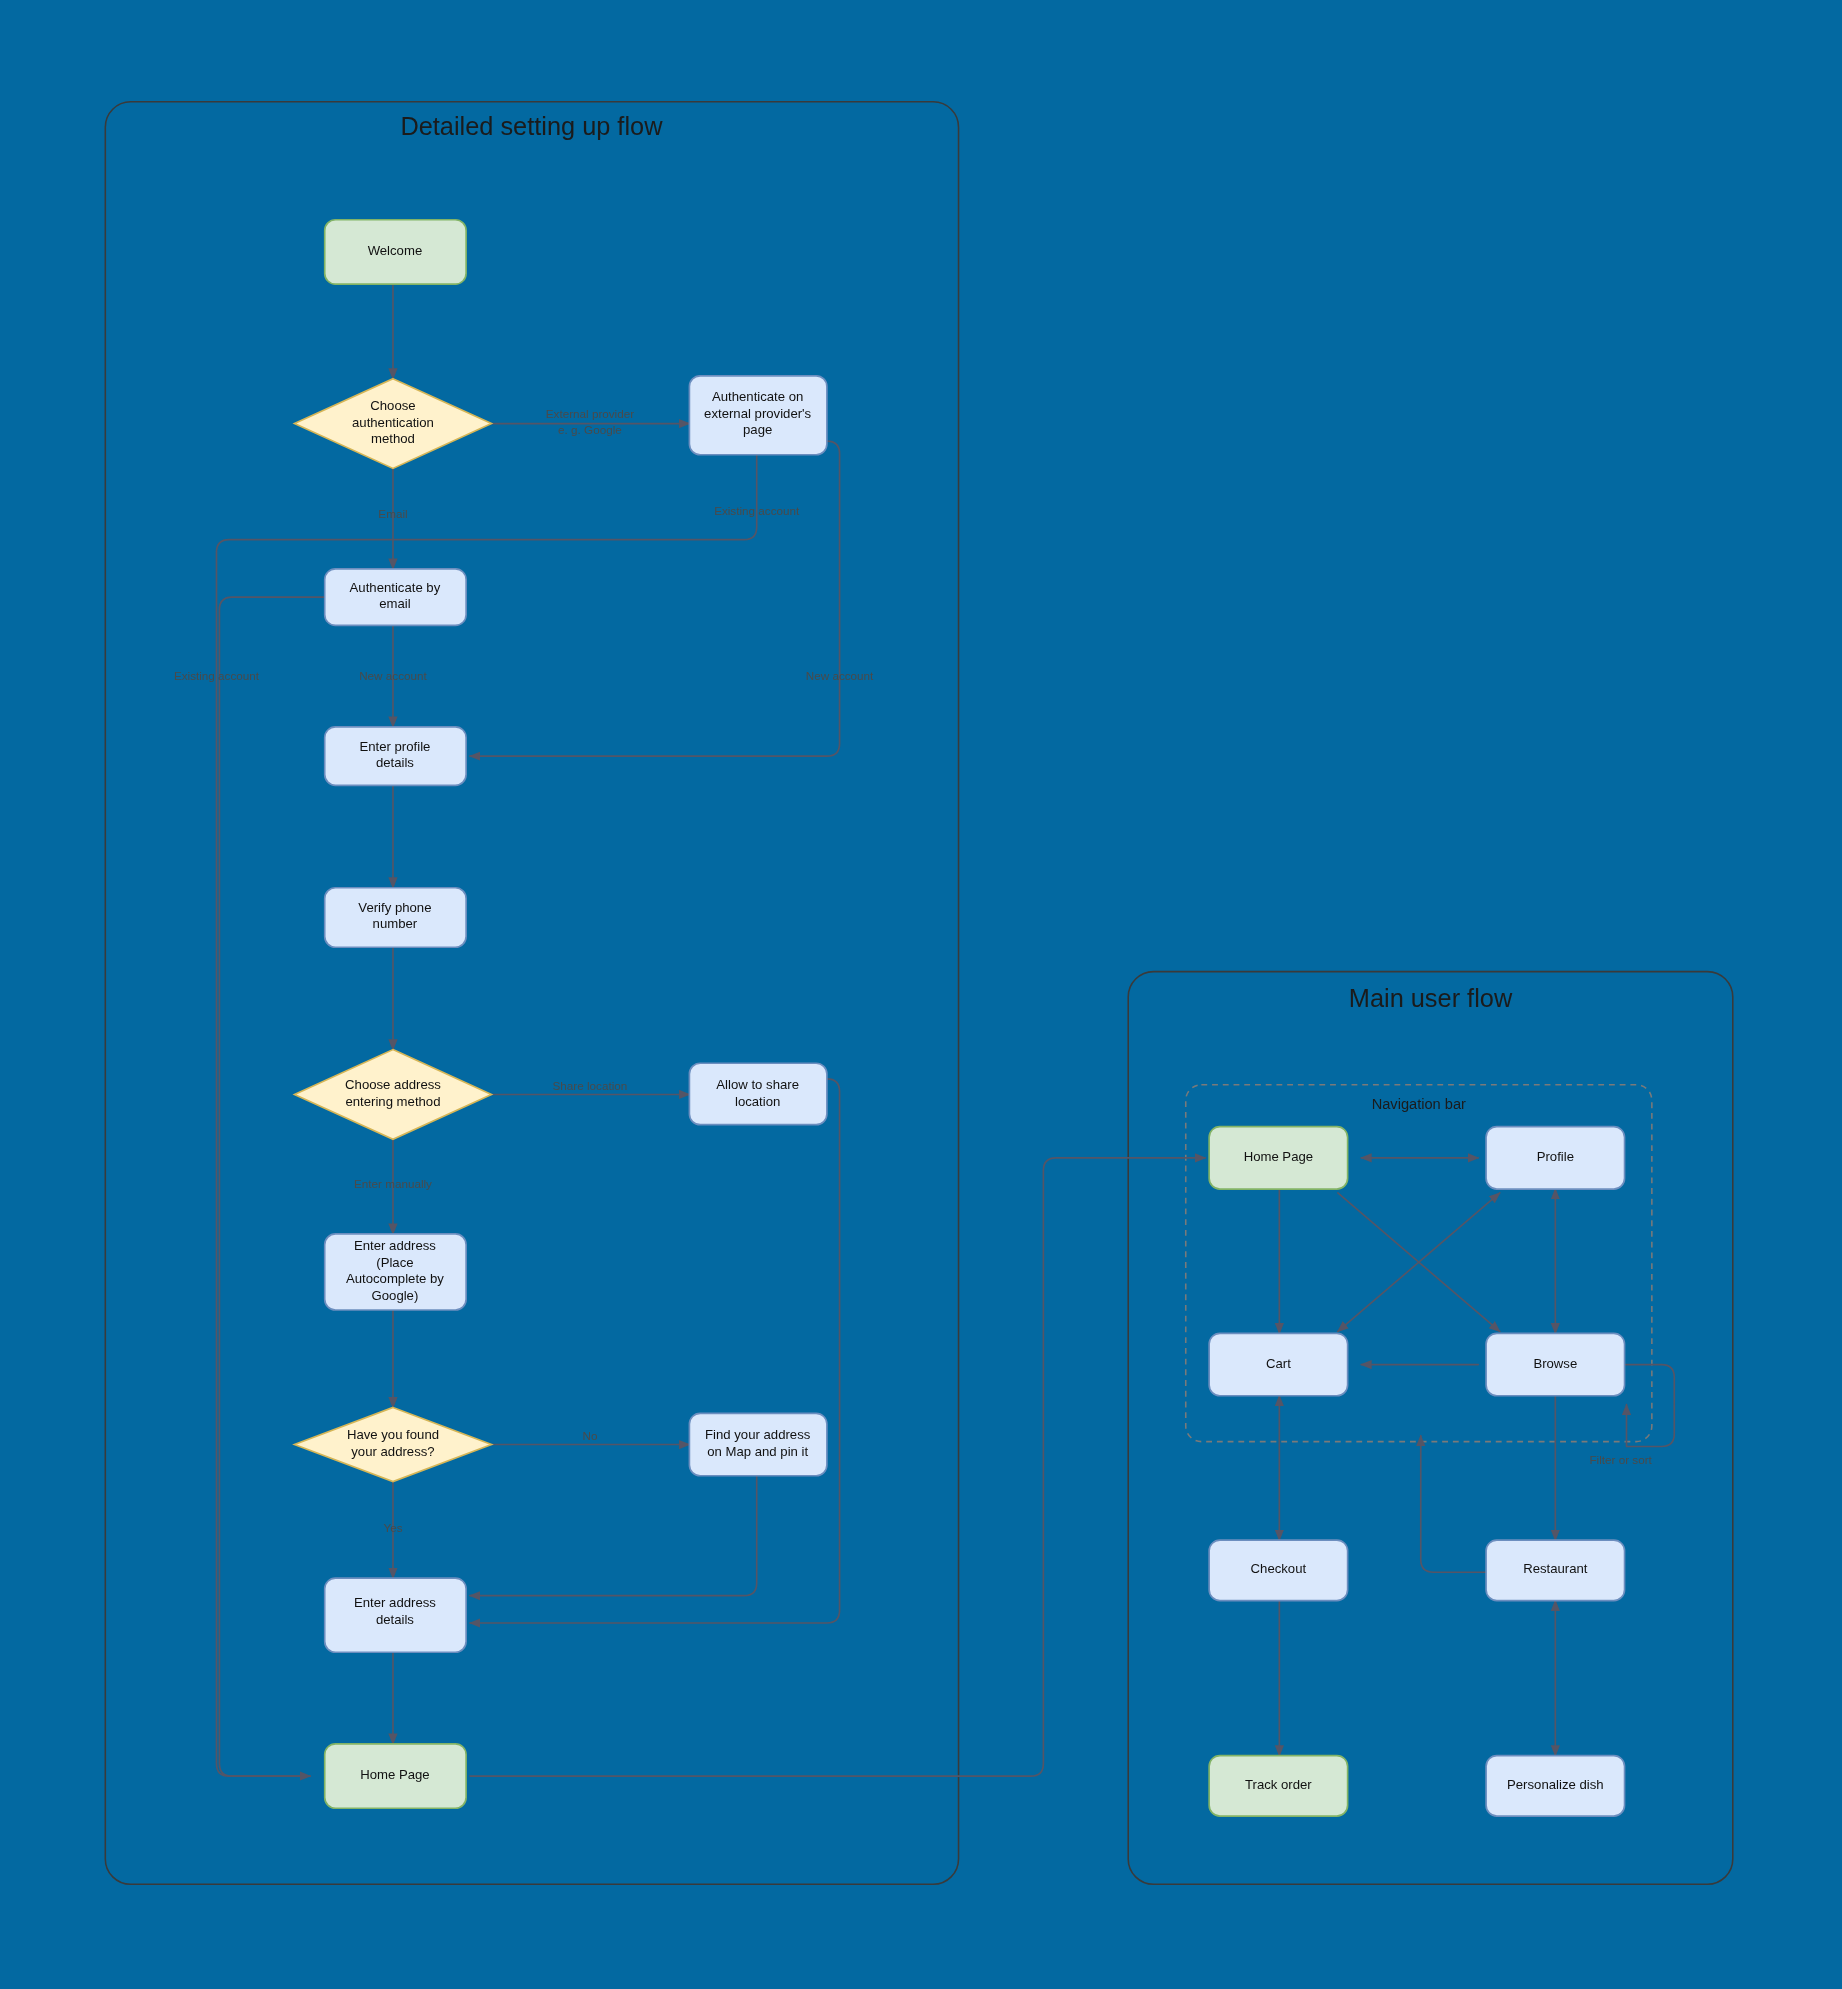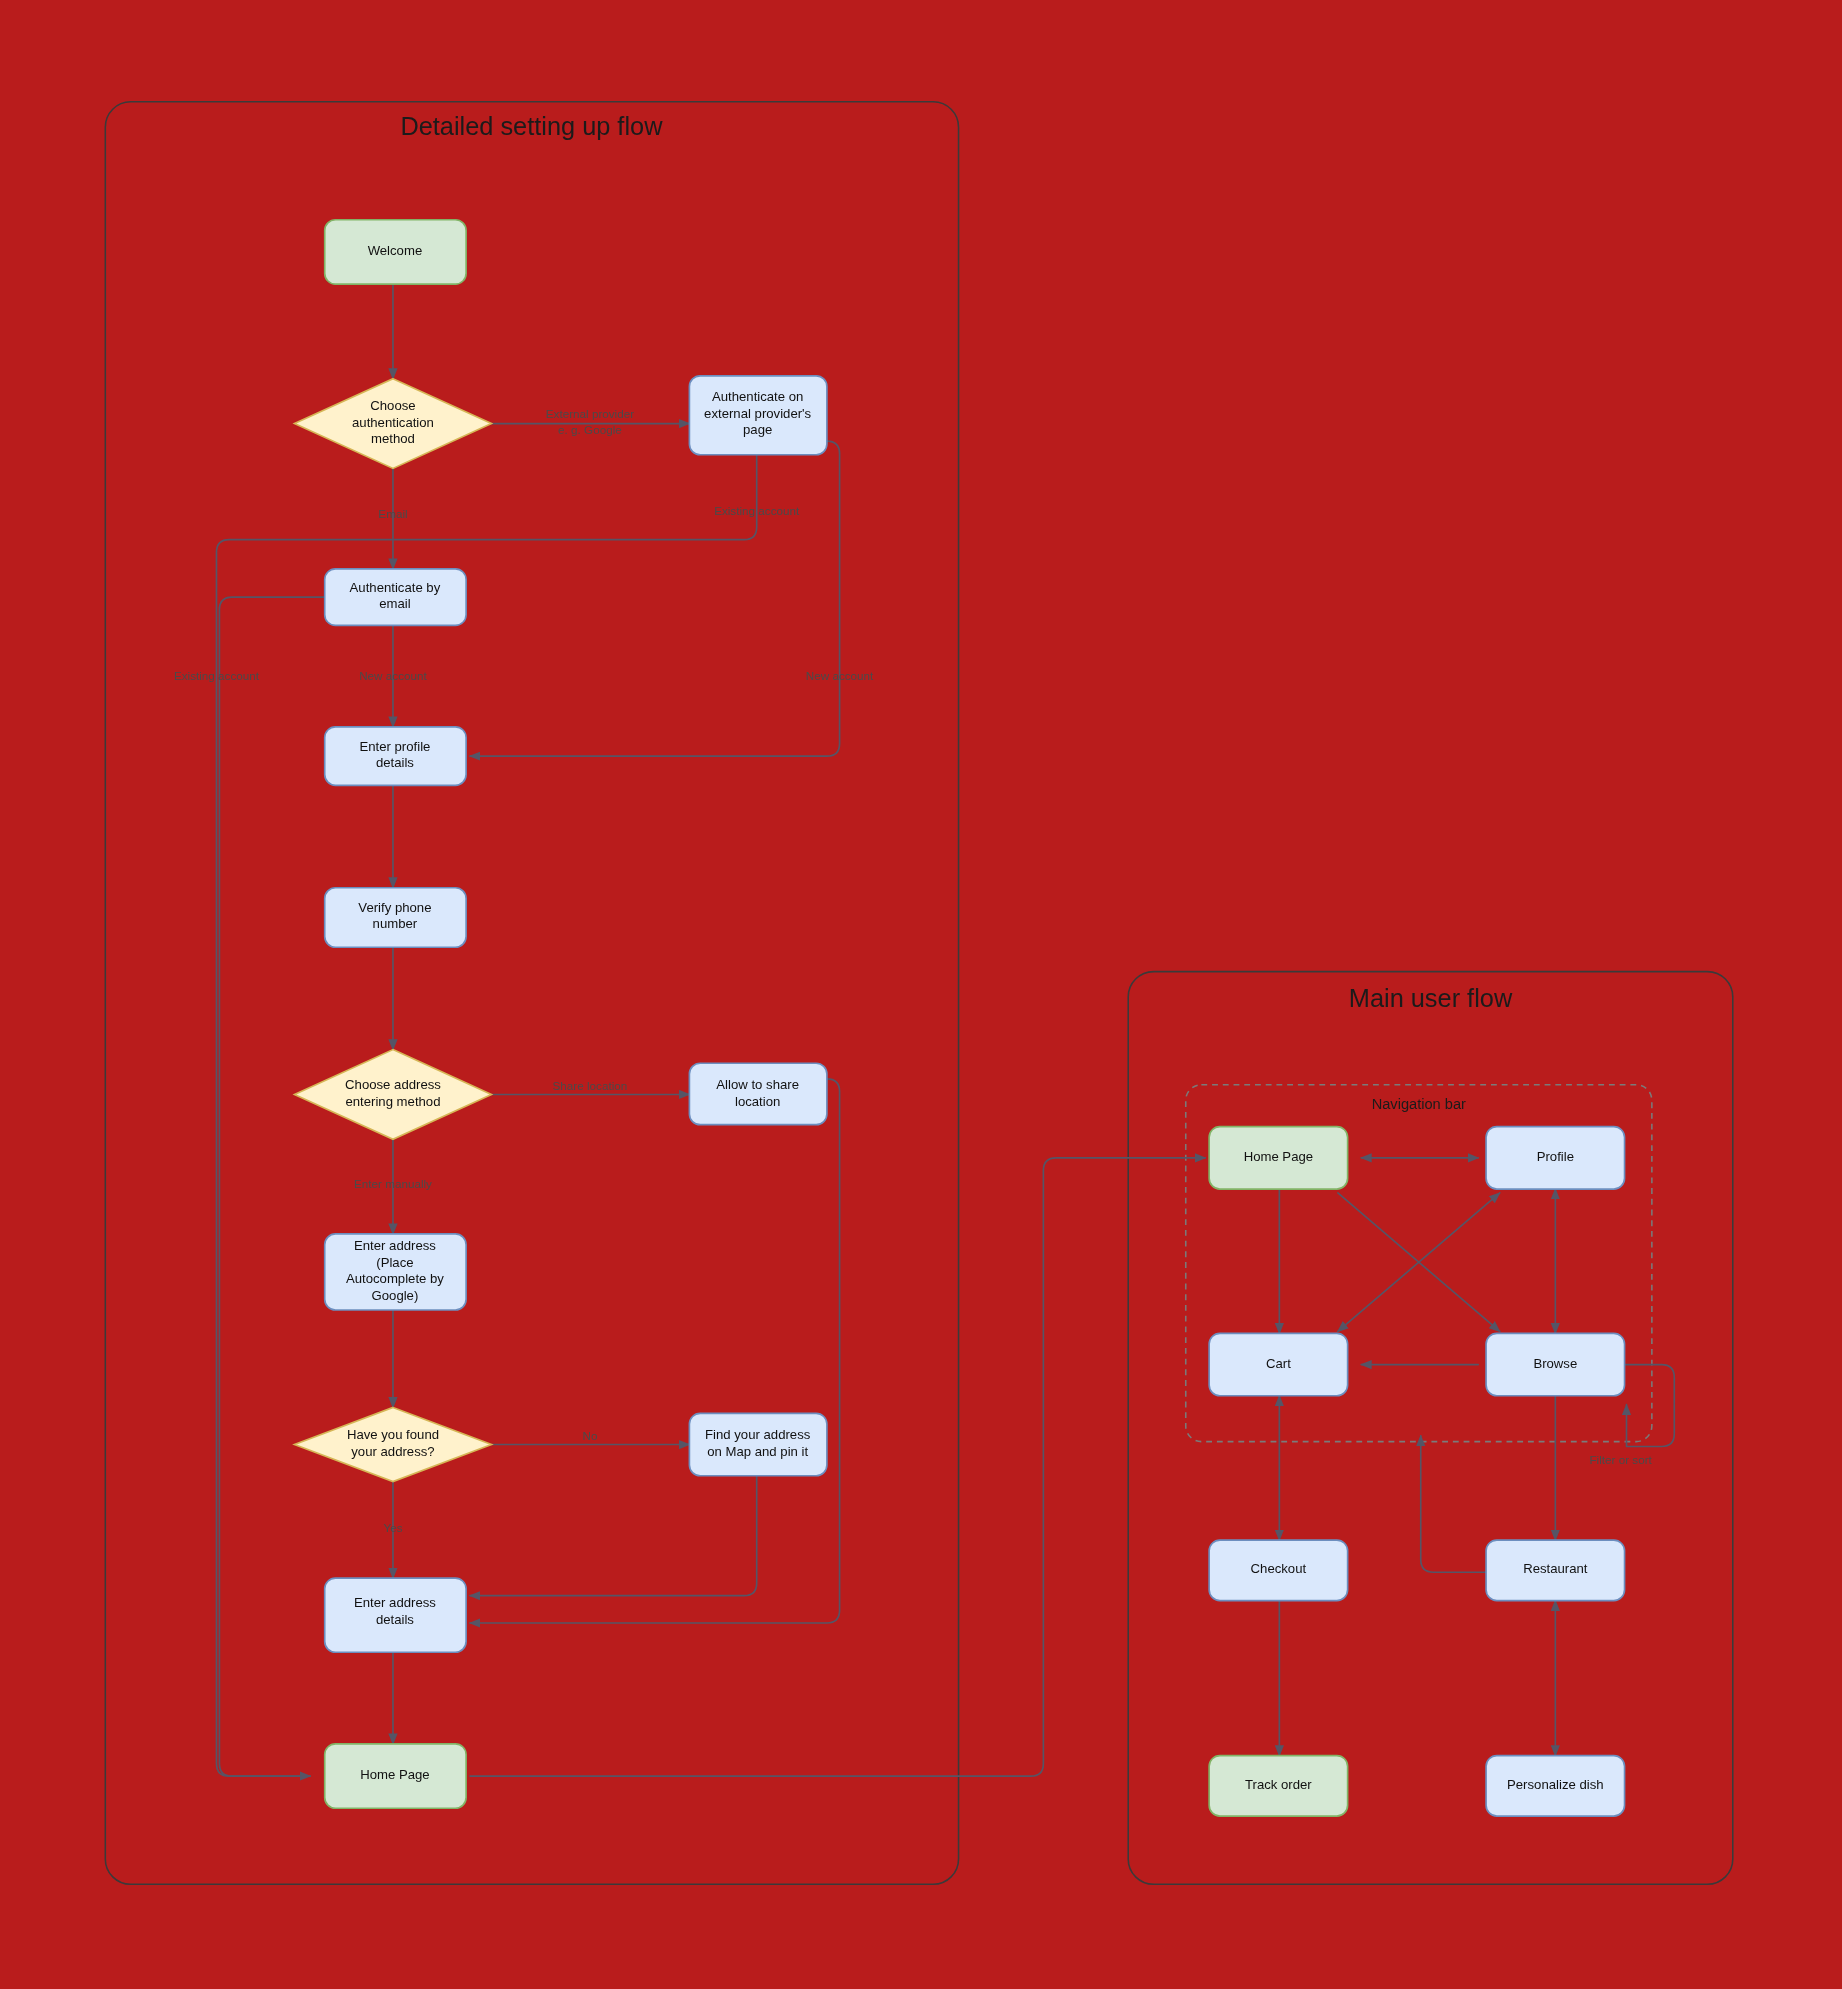--- a/index.html
+++ b/index.html
@@ -10,21 +10,21 @@
   body {
     width: 1842px;
     height: 1990px;
     font-family: "Liberation Sans", sans-serif;
     overflow: hidden;
   }
   #stage {
     position: relative;
     width: 1842px;
     height: 1990px;
-    background: #b91c1c;
+    background: #0369a1;
   }
   svg#diagram {
     position: absolute;
     left: 0;
     top: 0;
     width: 1842px;
     height: 1990px;
   }
   .panel-frame {
     fill: none;

